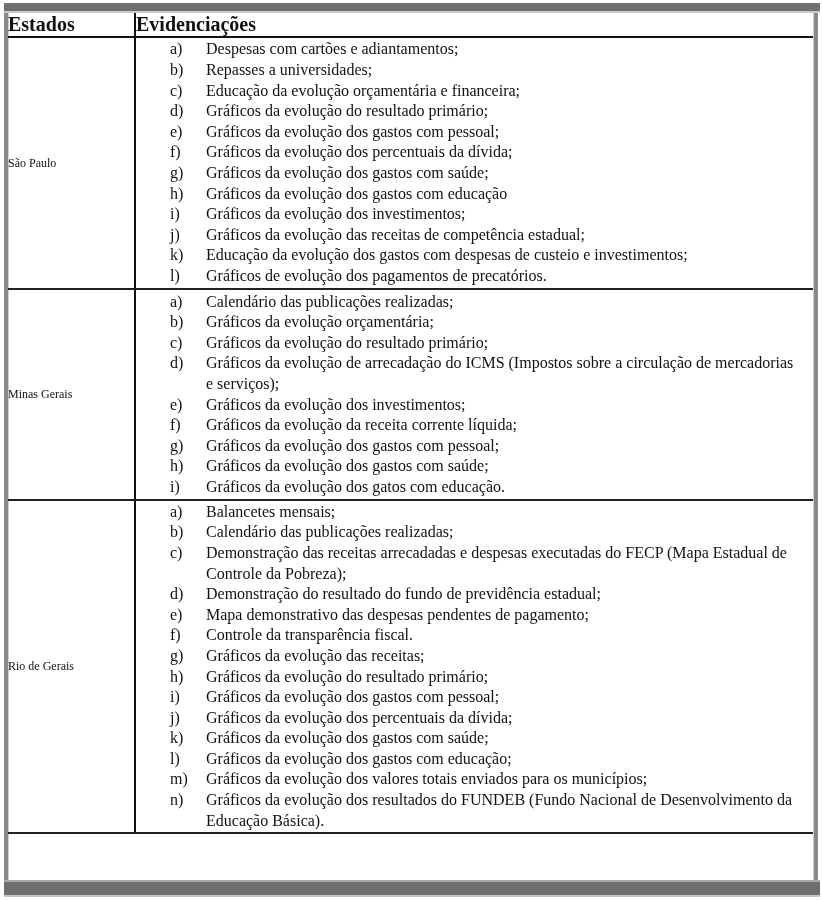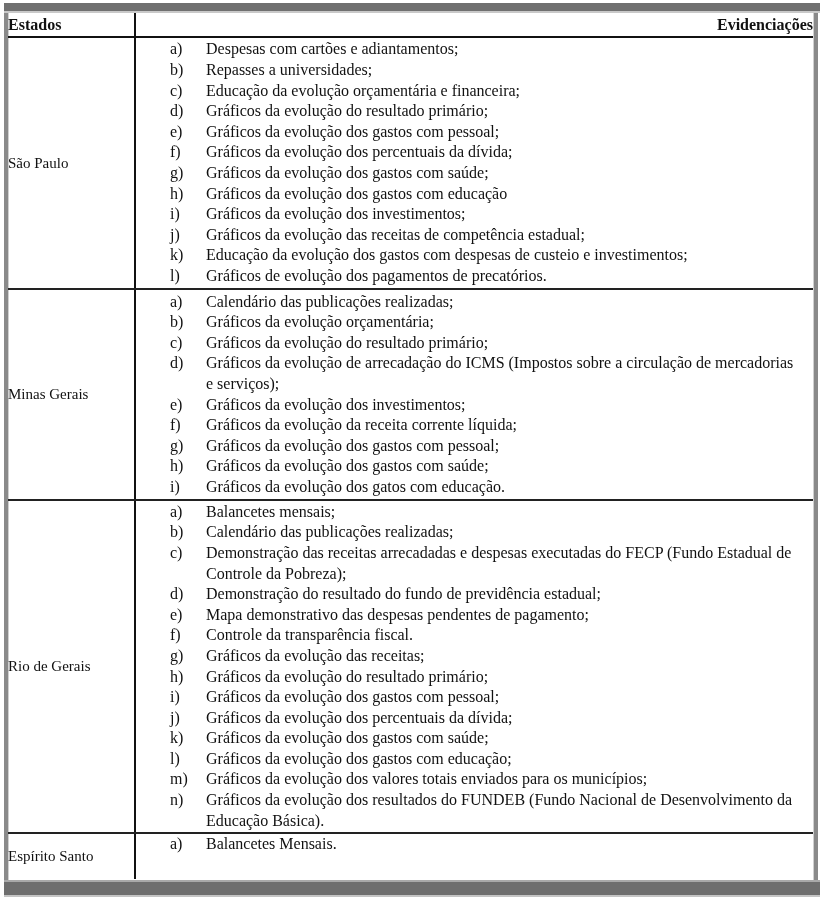--- a/index.html
+++ b/index.html
@@ -53,33 +53,33 @@
     }
     table.evid col.c1 { width: 127px; }
     table.evid col.c2 { width: 678px; }
     table.evid th, table.evid td {
       padding: 0;
       vertical-align: middle;
     }
     table.evid th {
       height: 23px;
       font-weight: bold;
-      font-size: 16px;
+      font-size: 20px;
       border-bottom: 2px solid #111;
     }
     th.h-estados {
       text-align: left;
       padding-left: 8px;
       border-right: 2px solid #111;
     }
     th.h-evid {
-      text-align: right;
+      text-align: left;
     }
     td.state {
-      font-size: 15px;
+      font-size: 12px;
       padding-left: 8px;
       border-right: 2px solid #111;
       border-bottom: 2px solid #222;
     }
     td.items {
       border-bottom: 2px solid #222;
       padding-top: 1px;
       padding-bottom: 1px;
     }
     tr.last td { border-bottom: none; }
@@ -239,21 +239,21 @@
           <li>
               <span class="mk"><span>a)</span></span>
               <span class="tx">Balancetes mensais;</span>
             </li>
           <li>
               <span class="mk"><span>b)</span></span>
               <span class="tx">Calendário das publicações realizadas;</span>
             </li>
           <li>
               <span class="mk"><span>c)</span></span>
-              <span class="tx">Demonstração das receitas arrecadadas e despesas executadas do FECP (Fundo Estadual de Controle da Pobreza);</span>
+              <span class="tx">Demonstração das receitas arrecadadas e despesas executadas do FECP (Mapa Estadual de Controle da Pobreza);</span>
             </li>
           <li>
               <span class="mk"><span>d)</span></span>
               <span class="tx">Demonstração do resultado do fundo de previdência estadual;</span>
             </li>
           <li>
               <span class="mk"><span>e)</span></span>
               <span class="tx">Mapa demonstrativo das despesas pendentes de pagamento;</span>
             </li>
           <li>
@@ -289,27 +289,16 @@
               <span class="tx">Gráficos da evolução dos valores totais enviados para os municípios;</span>
             </li>
           <li>
               <span class="mk"><span>n)</span></span>
               <span class="tx">Gráficos da evolução dos resultados do FUNDEB (Fundo Nacional de Desenvolvimento da Educação Básica).</span>
             </li>
         </ul>
       </td>
     </tr>
 
-    <tr class="row-es last">
-      <td class="state">Espírito Santo</td>
-      <td class="items">
-        <ul class="list">
-          <li>
-              <span class="mk"><span>a)</span></span>
-              <span class="tx">Balancetes Mensais.</span>
-            </li>
-        </ul>
-      </td>
-    </tr>
   </tbody>
 </table>
 
 <div class="frame-bottom"></div>
 
 </body></html>

